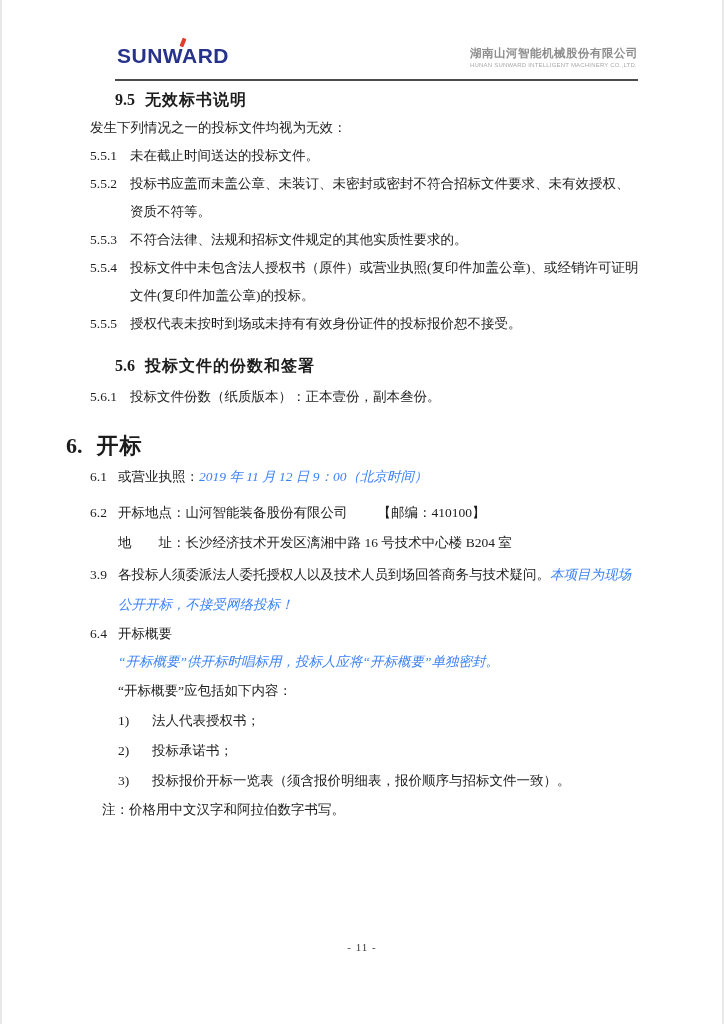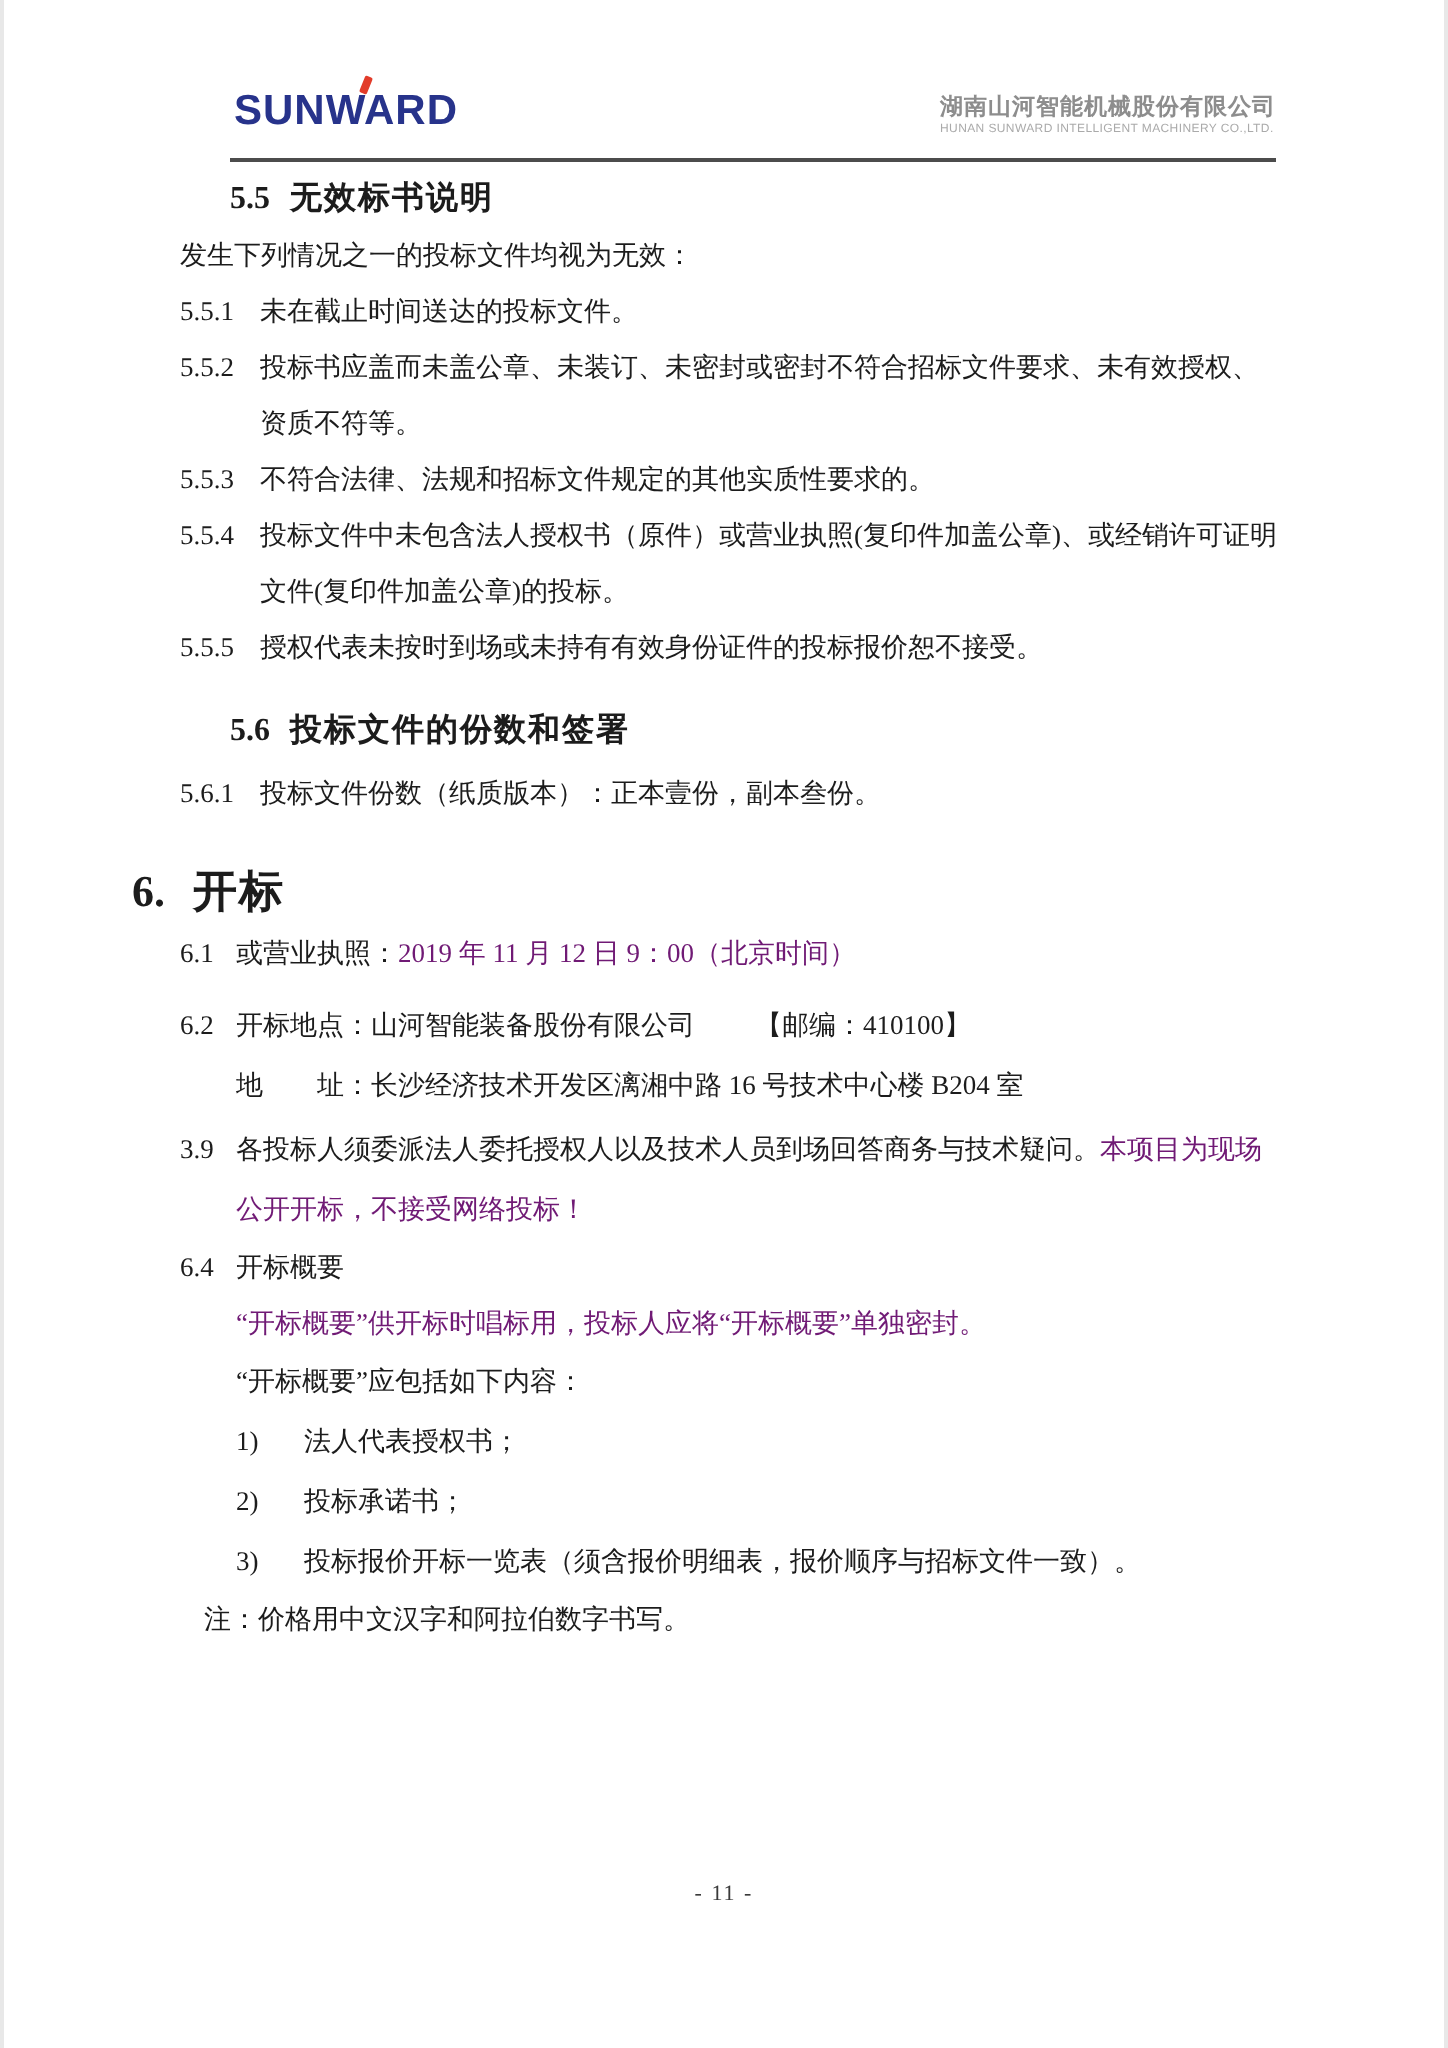--- a/index.html
+++ b/index.html
@@ -35,21 +35,21 @@
   p { margin:0; }
   .li { display:flex; line-height:28px; }
   .li .n  { width:40px; flex-shrink:0; }
   .li .t  { flex:1; }
   .li6 .n { width:28px; }
   .lh30 { line-height:30px; }
   .sec56 { margin-top:16px; }
   .sec56 .h2 { margin-bottom:5px; }
   .h2-open { font-size:22px; font-weight:bold; margin:22px 0 4px -24px; line-height:26px; letter-spacing:1px; }
   .h2-open .hn { margin-right:14px; letter-spacing:0; }
-  .red { color:#701a75; }
+  .red { color:#3b82f6;font-style:italic; }
   .postal { display:inline-block; margin-left:30px; }
   .mt7 { margin-top:7px; }
   .mt2 { margin-top:2px; }
   .note-red { margin-left:28px; line-height:28px; }
   .inc-intro { margin-left:28px; line-height:30px; }
   .sublist { margin-left:28px; }
   .sub { display:flex; line-height:30px; }
   .sub .n { width:34px; flex-shrink:0; }
   .fn { margin-left:12px; line-height:28px; }
 
@@ -71,21 +71,21 @@
       <div class="co-cn">湖南山河智能机械股份有限公司</div>
       <div class="co-en">HUNAN SUNWARD INTELLIGENT MACHINERY CO.,LTD.</div>
     </div>
   </div>
   <div class="hdr-rule"></div>
 
   <div class="content">
 
     <div>
       <p class="h2">
-        <span class="hn">5.5</span><span>无效标书说明</span>
+        <span class="hn">9.5</span><span>无效标书说明</span>
       </p>
       <p>发生下列情况之一的投标文件均视为无效：</p>
 
       <div class="li">
         <span class="n">5.5.1</span>
         <span class="t">未在截止时间送达的投标文件。</span>
       </div>
       <div class="li">
         <span class="n">5.5.2</span>
         <span class="t">投标书应盖而未盖公章、未装订、未密封或密封不符合招标文件要求、未有效授权、资质不符等。</span>

